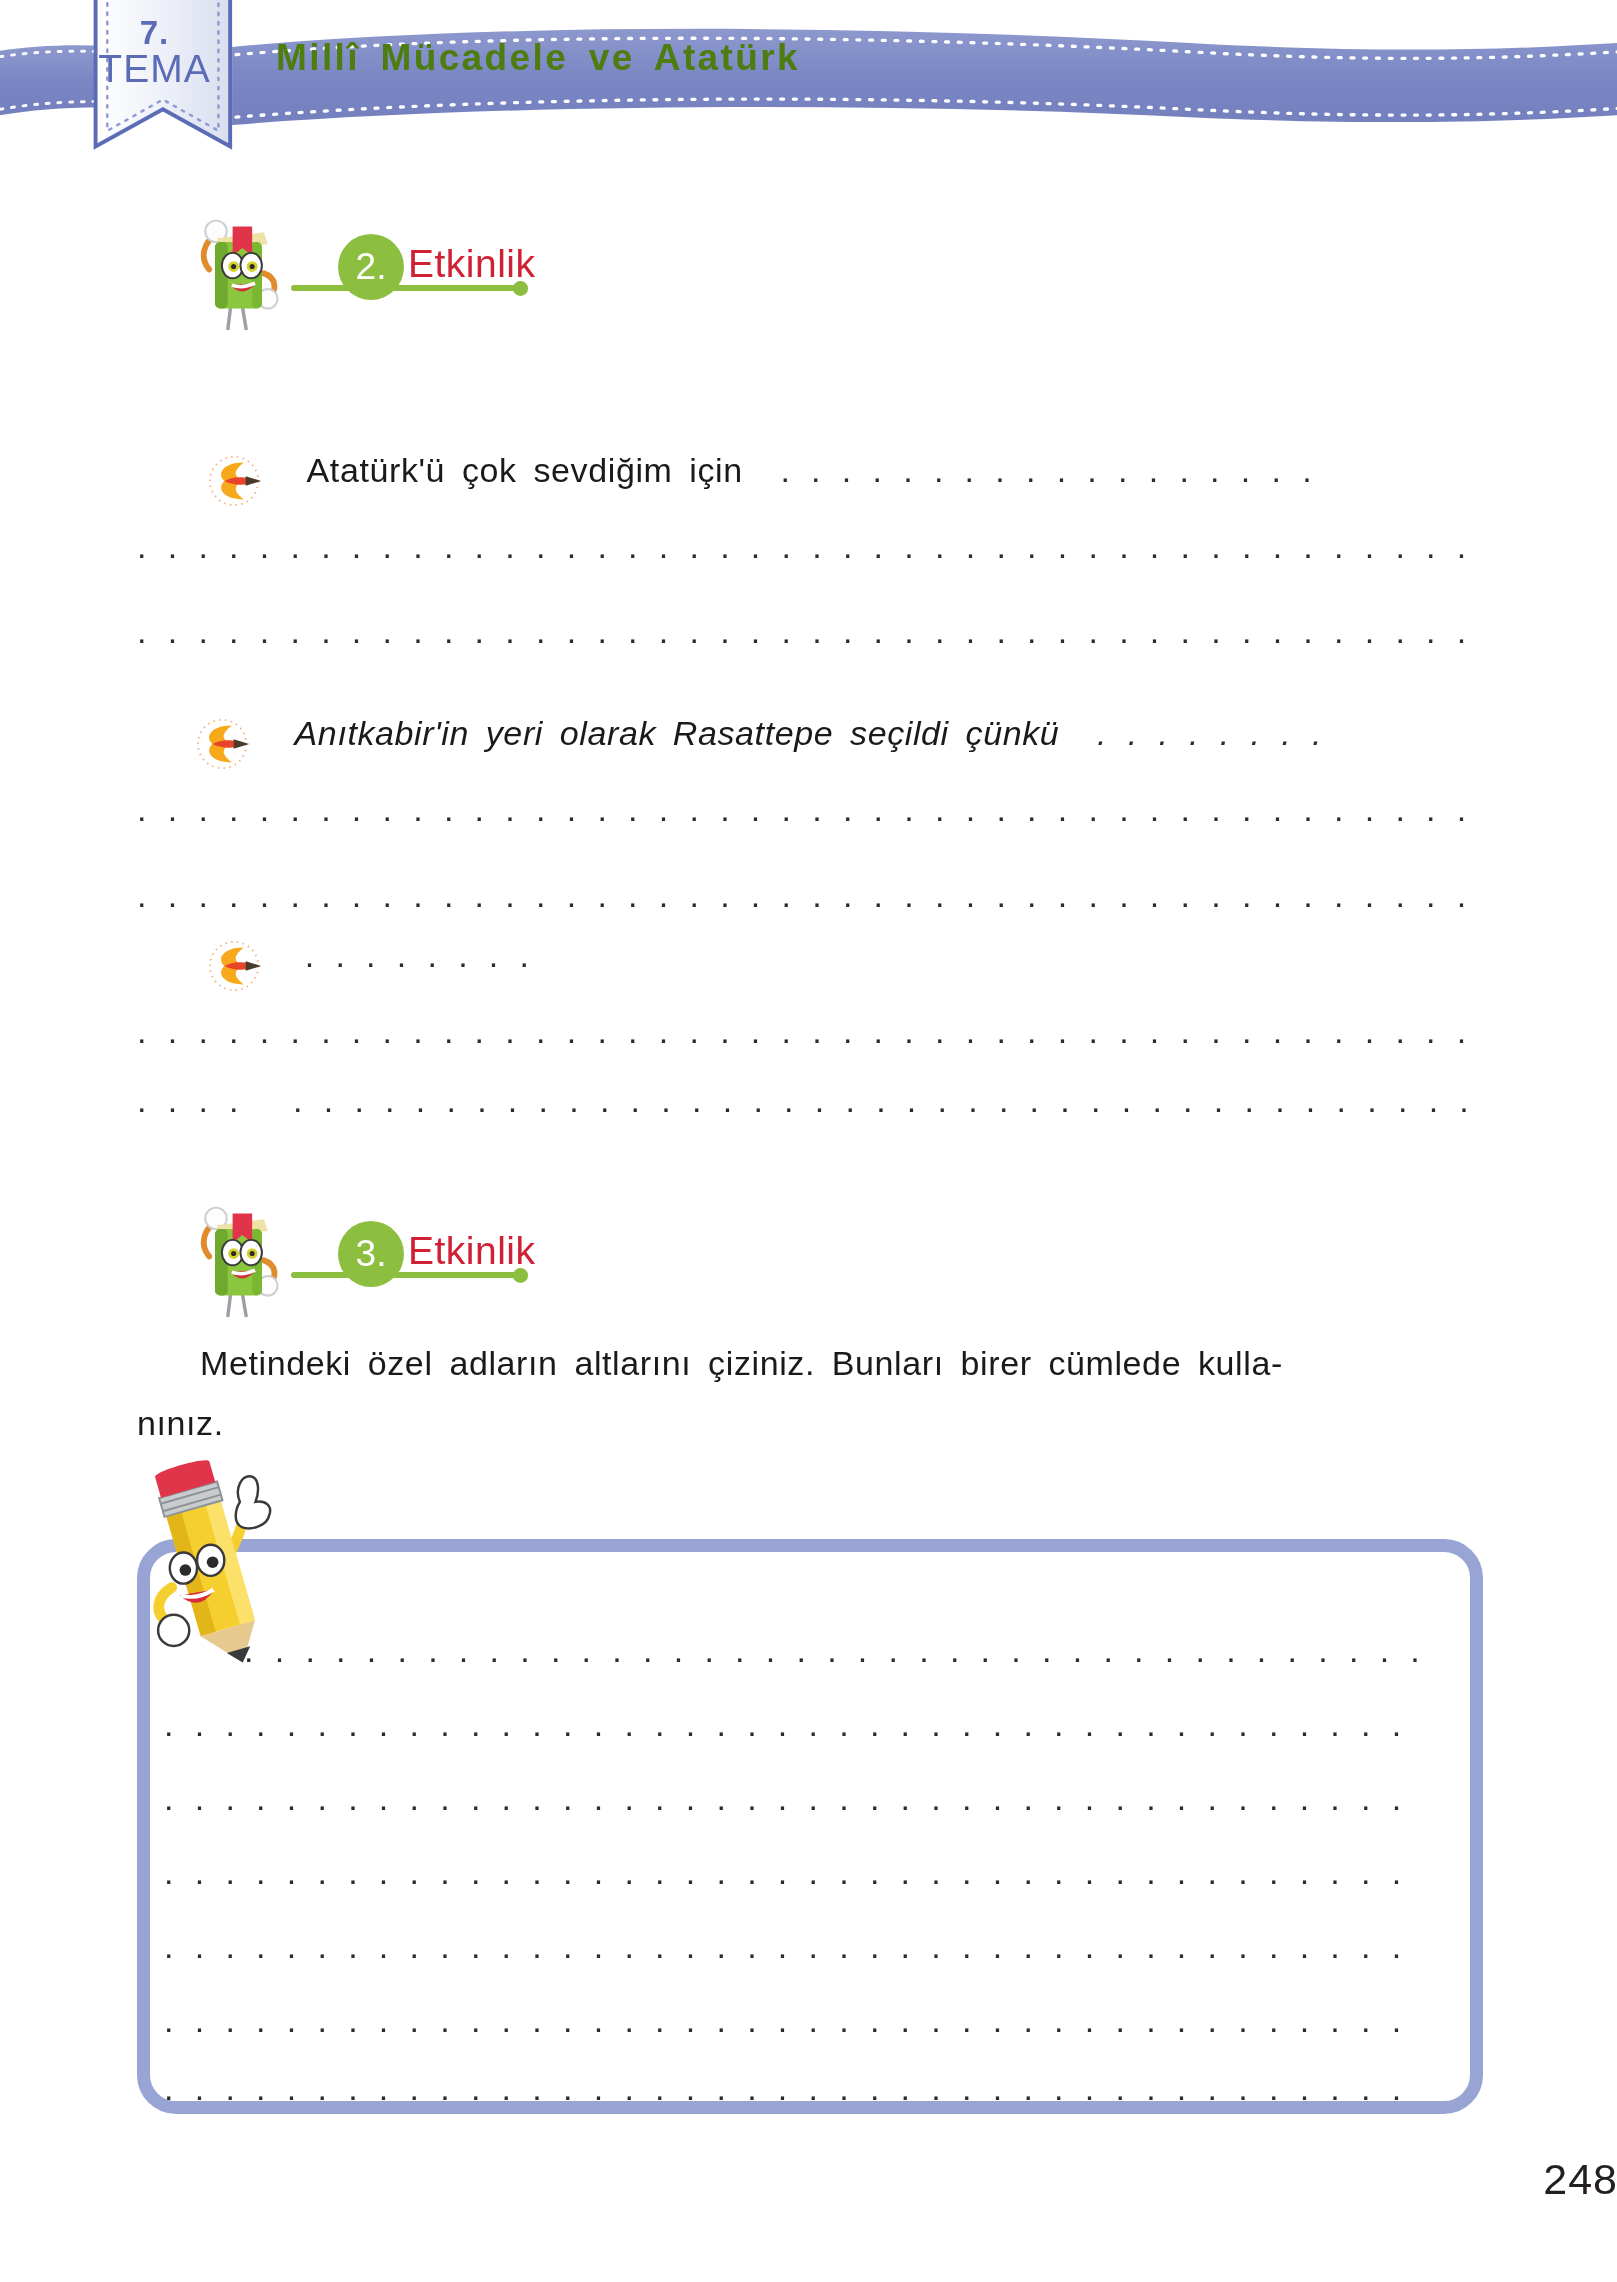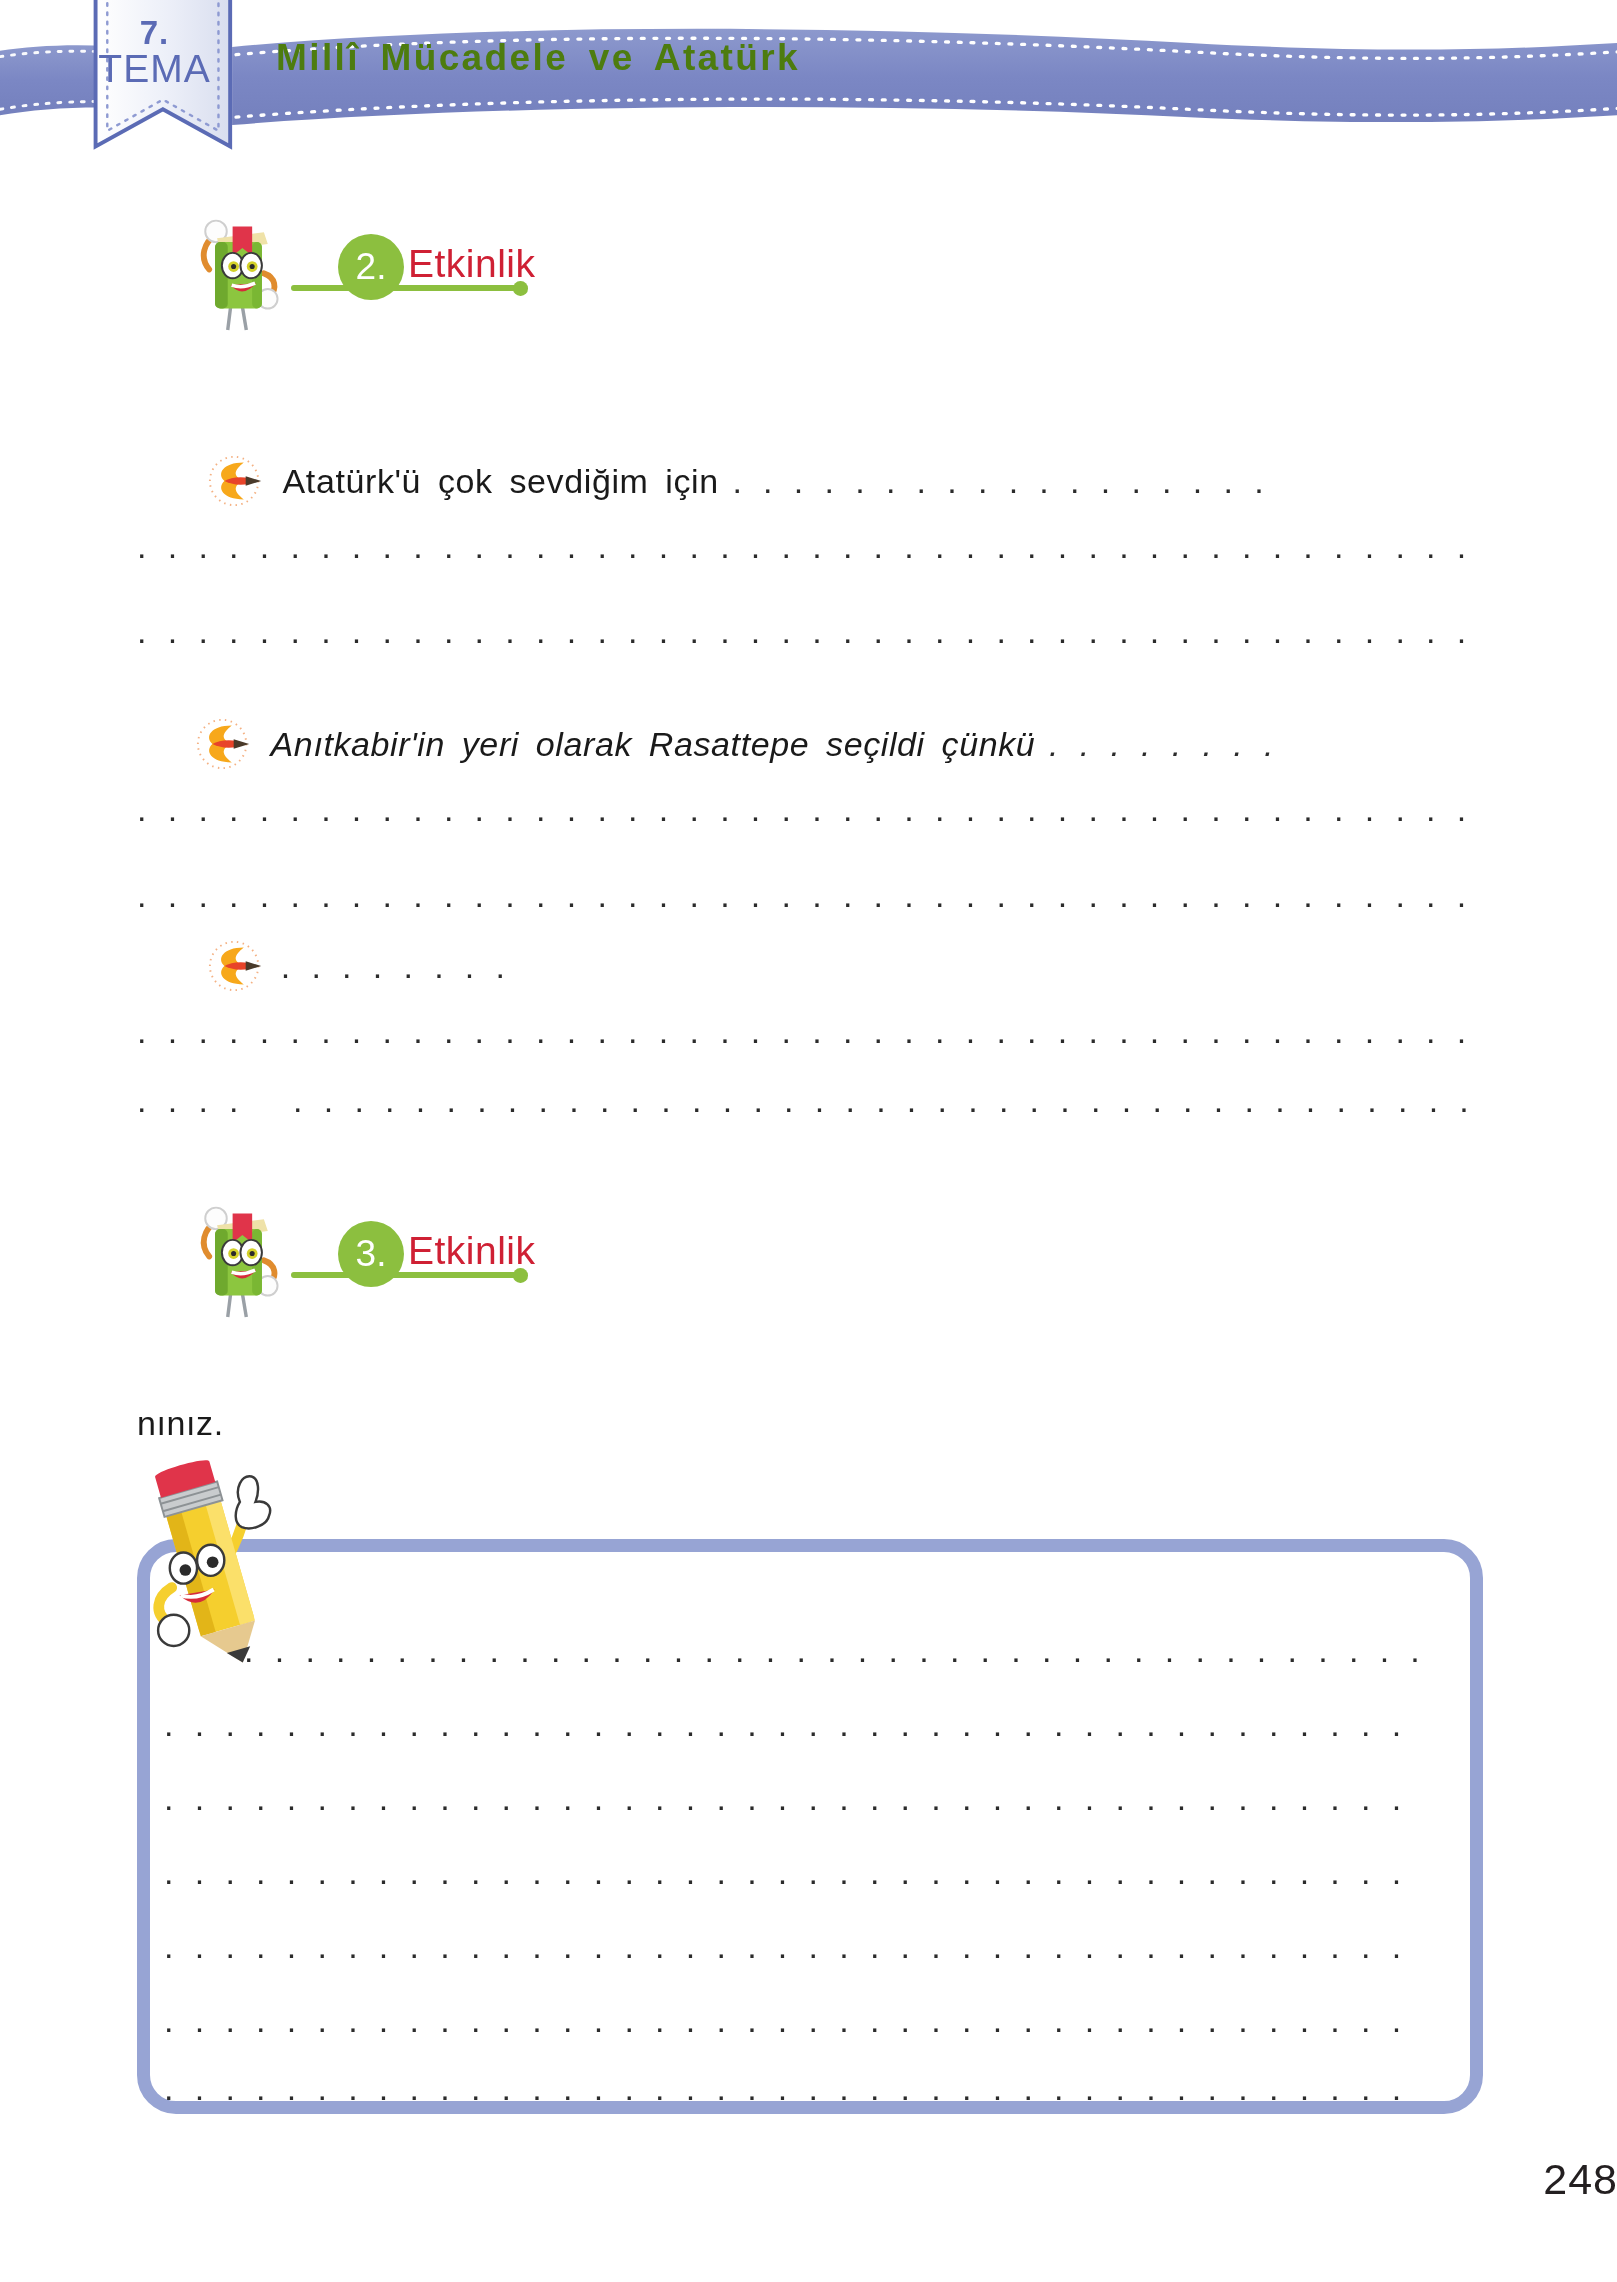--- a/index.html
+++ b/index.html
@@ -112,22 +112,22 @@
     color: #1a1a1a;
     letter-spacing: 0.6px;
     word-spacing: 6.8px;
     white-space: nowrap;
   }
 
   
   .bullet-row {
     position: absolute;
     display: flex;
-    align-items: center;
-    white-space: nowrap;
+    white-space: nowrap;
+    gap: 24px;
   }
   .bullet-text {
     font-size: 34px;
     color: #1a1a1a;
     letter-spacing: 0.6px;
     word-spacing: 6.8px;
   }
   .dots-inline {
     display: inline-block;
     margin-left: 13.7px;
@@ -327,20 +327,21 @@
       <circle cx="80" cy="63" r="2.6" fill="#2b2b2b"></circle>
       <path d="M58 82 Q 70 96, 84 80 Z" fill="#d62b3a"></path>
       <path d="M59 82 Q 70 86, 83 80" stroke="#ffffff" stroke-width="3.5" fill="none"></path>
     </svg>
     <div class="act-rule"></div>
     <div class="act-rule-dot"></div>
     <div class="act-badge">3.</div>
     <div class="act-label">Etkinlik</div>
   </div>
 
+  <div class="instr" style="left:200px; top:1344px;">Metindeki özel adların altlarını çiziniz. Bunları birer cümlede kulla-</div>
   <div class="instr" style="left:137px; top:1404px;">nınız.</div>
 
   <div class="answer-box">
     <svg class="answer-box-dots" width="1319" height="548" viewBox="0 0 1352 562" xmlns="http://www.w3.org/2000/svg">
       <rect x="4" y="4" width="1344" height="554" rx="30" ry="30" fill="none" stroke="#ffffff" stroke-width="3" stroke-dasharray="2.5 9" stroke-linecap="round"></rect>
     </svg>
   </div>
 
   <svg style="position:absolute; left:125px; top:1459px;" width="185" height="224" viewBox="0 0 190 230" xmlns="http://www.w3.org/2000/svg">
 

